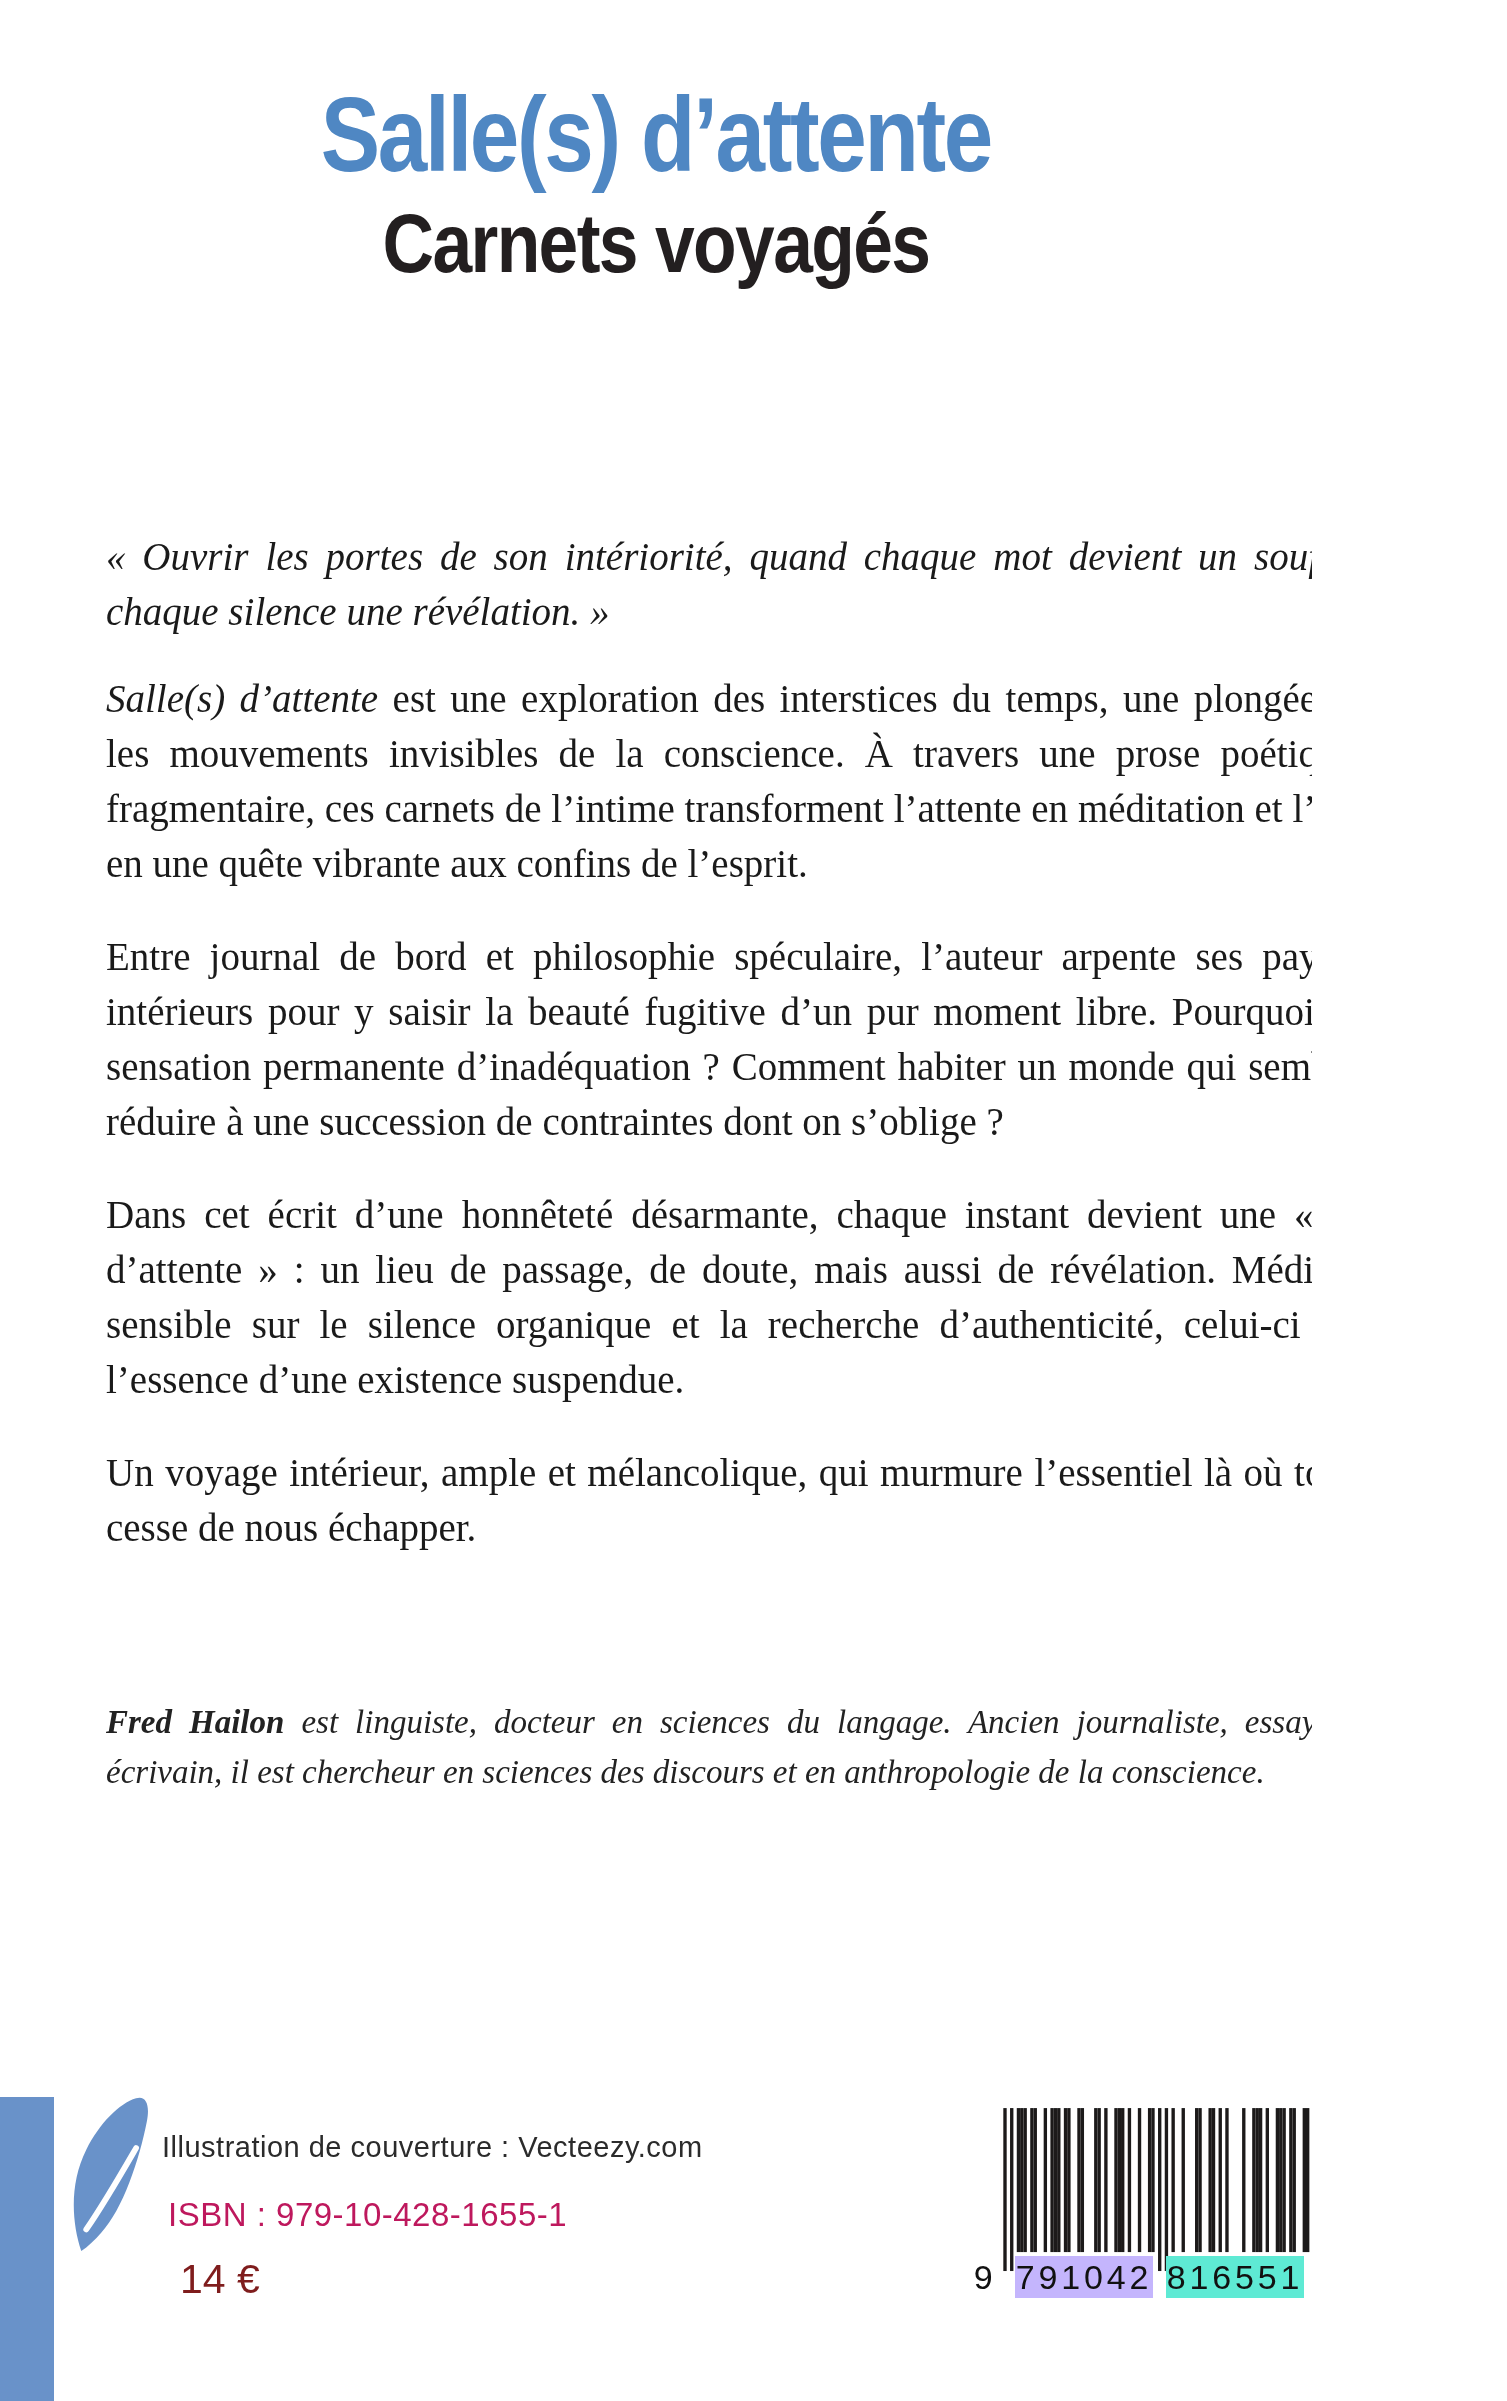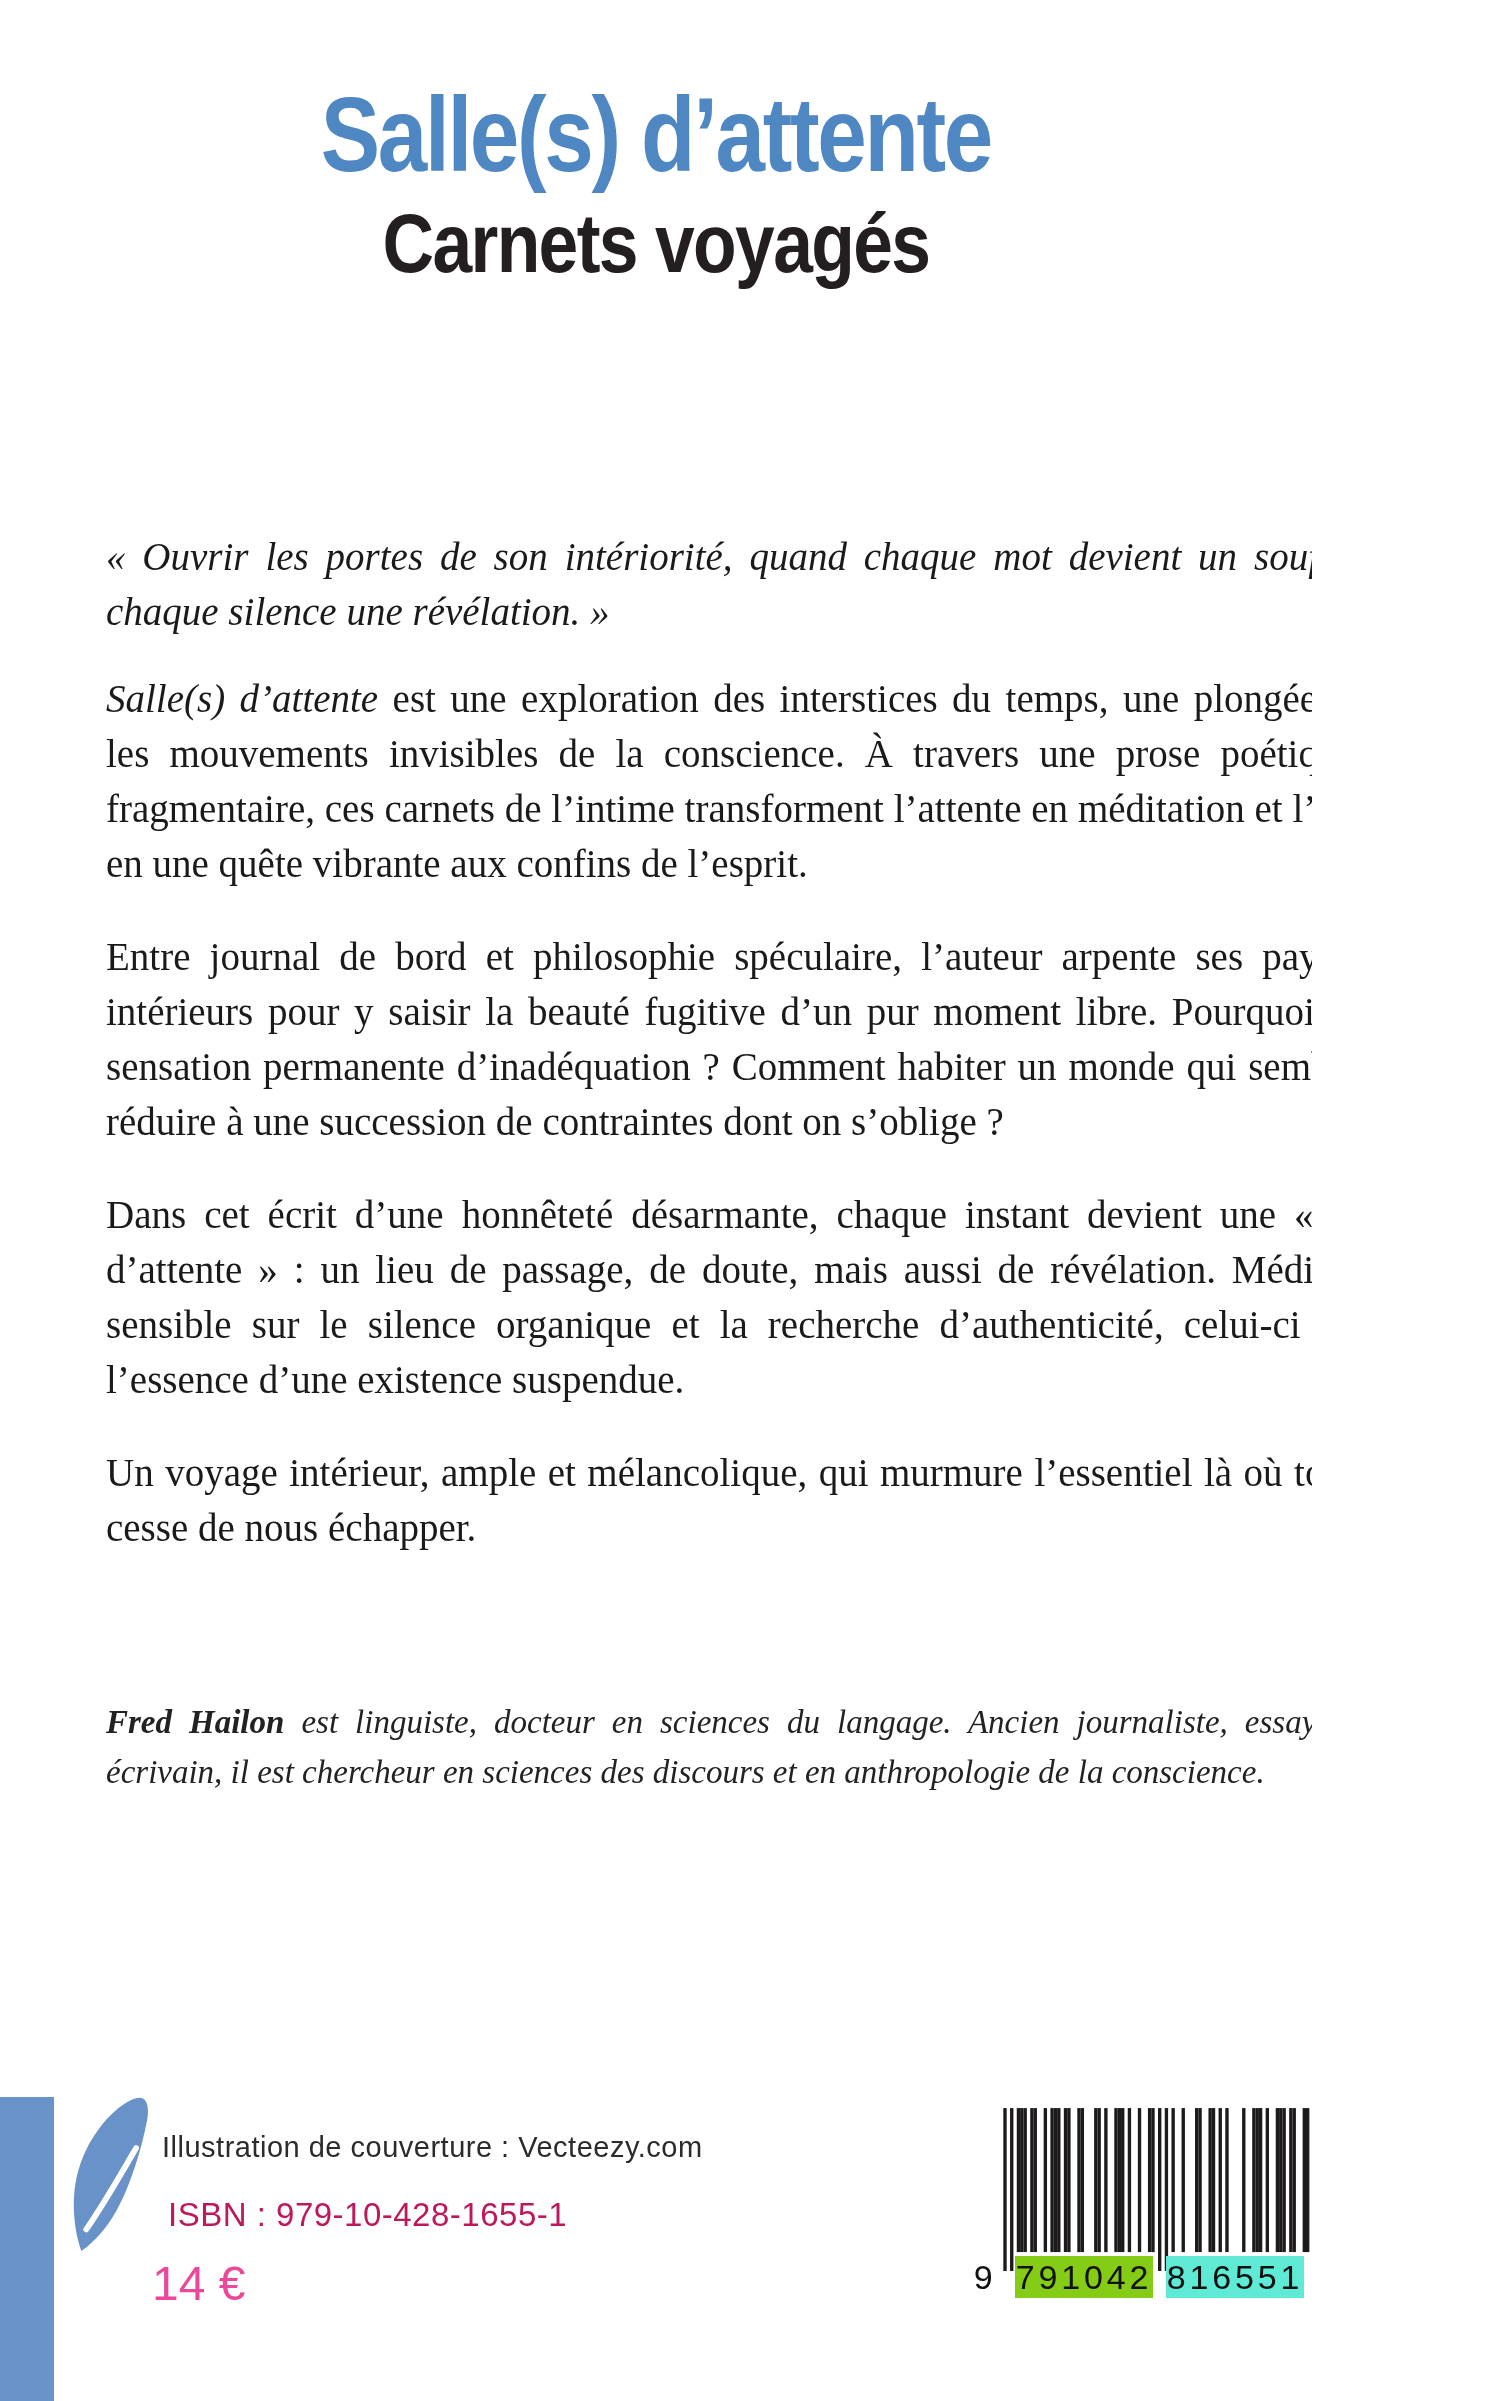--- a/index.html
+++ b/index.html
@@ -44,30 +44,30 @@
   .bio{margin:142px 0 0 0;font-size:33px;line-height:50px;font-style:italic;color:#222222;}
   .bio .bio-name{font-weight:700;}
 
   
   .bluebar{position:absolute;left:0;top:2097px;width:54px;height:305px;background:var(--accent-blue);}
   .feather{position:absolute;left:68px;top:2095px;width:83px;height:161px;}
   .credit{position:absolute;left:162px;top:2131px;font-family:"Liberation Sans",sans-serif;
           font-size:29px;color:#2b2b2b;letter-spacing:0.5px;}
   .isbn{position:absolute;left:168px;top:2196px;font-family:"Liberation Sans",sans-serif;
         font-size:33px;color:#be185d;letter-spacing:0.5px;}
-  .price{position:absolute;left:152px;top:2256px;font-family:"Liberation Sans",sans-serif;
-         font-size:48px;color:#ec4899;}
+  .price{position:absolute;left:180px;top:2256px;font-family:"Liberation Sans",sans-serif;
+         font-size:41px;color:#7f1d1d;}
 
   
   .barcode{position:absolute;left:973px;top:2108px;width:360px;height:201px;background:#ffffff;}
   .barcode svg{position:absolute;left:0;top:0;display:block;}
   .bd{position:absolute;top:148px;font-family:"Liberation Sans",sans-serif;font-size:34px;
       line-height:42px;color:#111111;text-align:center;}
   .bd-prefix{left:-5.7px;width:32px;}
-  .bd-left{left:42px;width:138px;letter-spacing:3.8px;background:#84cc16;}
+  .bd-left{left:42px;width:138px;letter-spacing:3.8px;background:#c4b5fd;}
   .bd-right{left:193px;width:138px;letter-spacing:3.8px;background:#5eead4;}
 </style>
 </head>
 <body>
 
 <div class="page">
 
   <header class="head">
     <div class="row">
       <span class="title">Salle(s) d’attente</span>

